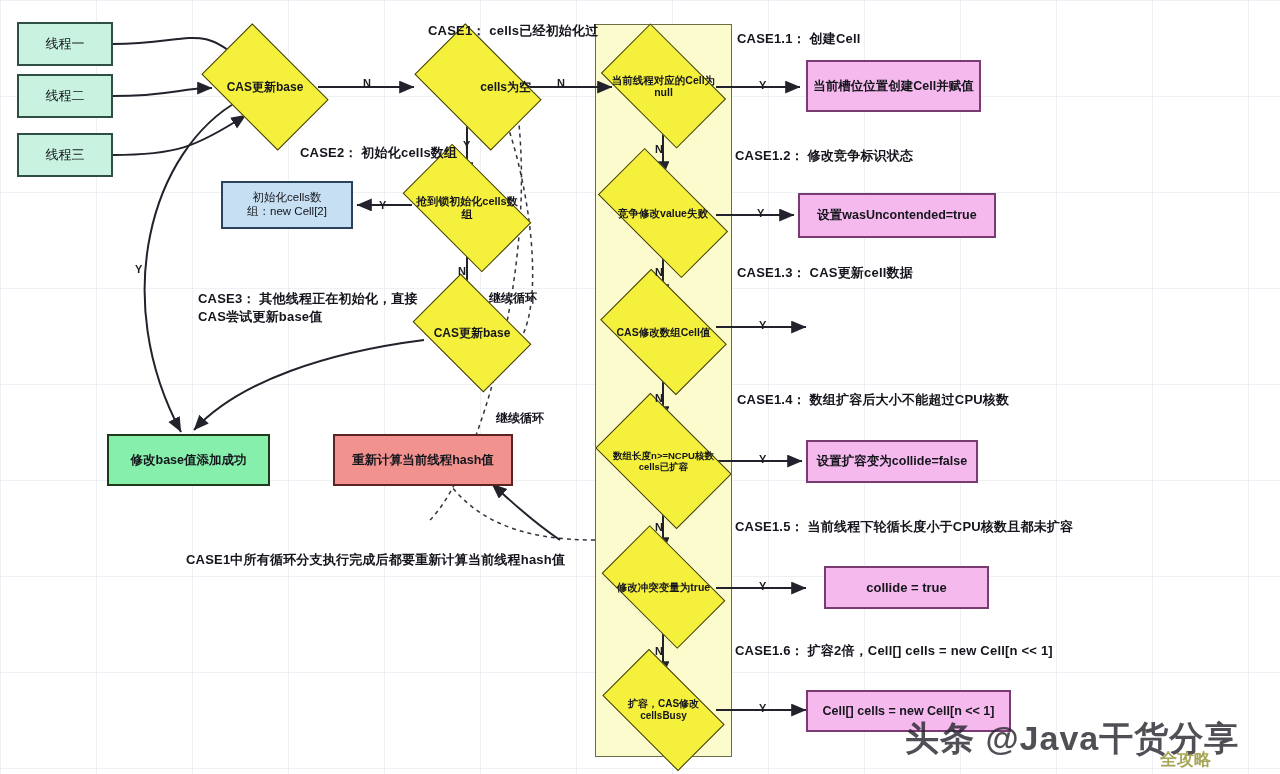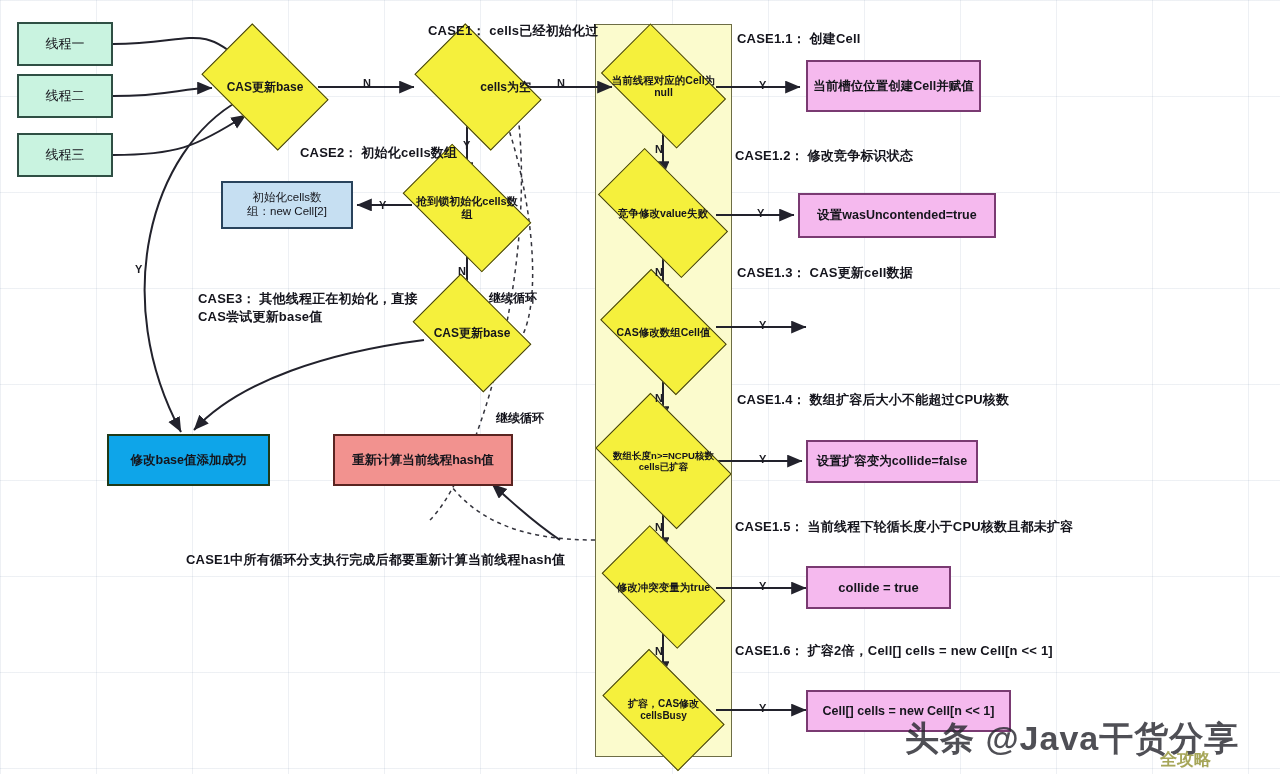--- a/index.html
+++ b/index.html
@@ -43,21 +43,21 @@
     color: #15151c;
     line-height: 1.18;
   }
 
   
   .rect {
     border: 2px solid #2f2f3a;
   }
   .rect-green-light { background: #c9f3e0; border-color: #2f4f44; }
   .rect-blue        { background: #c6dff2; border-color: #29435c; }
-  .rect-green       { background: #0ea5e9; border-color: #1f3a18; }
+  .rect-green       { background: #86efac; border-color: #1f3a18; }
   .rect-red         { background: #f2928f; border-color: #5a2421; }
   .rect-pink        { background: #f5b9ee; border-color: #7a3a72; }
 
   
   .diamond {
     background: transparent;
     border: none;
   }
   .diamond .dshape {
     position: absolute;
@@ -275,21 +275,21 @@
 
   <div class="node rect rect-pink" style="left:798px; top:193px; width:198px; height:45px; font-size:12.5px; font-weight:700;">
     <span>设置wasUncontended=true</span>
   </div>
 
 
   <div class="node rect rect-pink" style="left:806px; top:440px; width:172px; height:43px; font-size:12.5px; font-weight:700;">
     <span>设置扩容变为collide=false</span>
   </div>
 
-  <div class="node rect rect-pink" style="left:806px; top:566px; width:145px; height:43px; font-size:13px; font-weight:700;">
+  <div class="node rect rect-pink" style="left:824px; top:566px; width:165px; height:43px; font-size:13px; font-weight:700;">
     <span>collide = true</span>
   </div>
 
   <div class="node rect rect-pink" style="left:806px; top:690px; width:205px; height:42px; font-size:12.5px; font-weight:700;">
     <span>Cell[] cells = new Cell[n &lt;&lt; 1]</span>
   </div>
 
   <div class="caption" style="left:428px; top:22px; font-size:13px;">CASE1： cells已经初始化过</div>
 
   <div class="caption" style="left:300px; top:144px; font-size:13px;">CASE2： 初始化cells数组</div>

